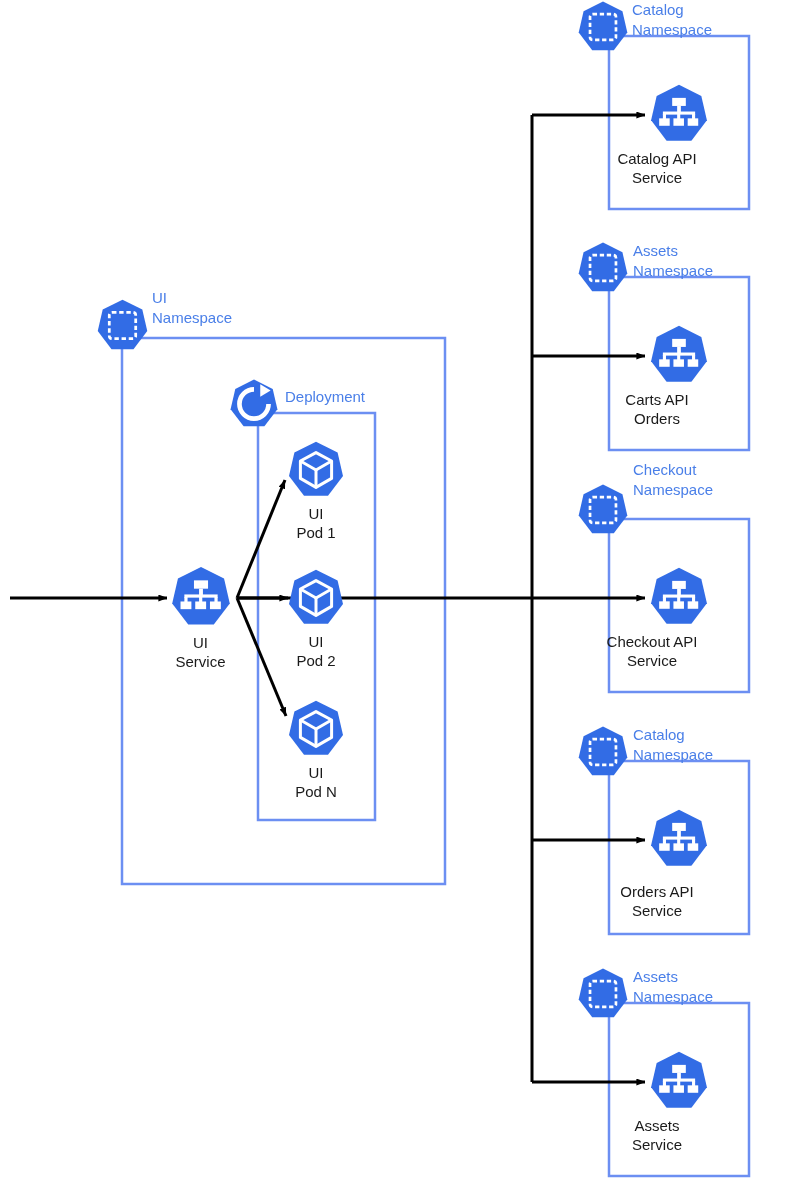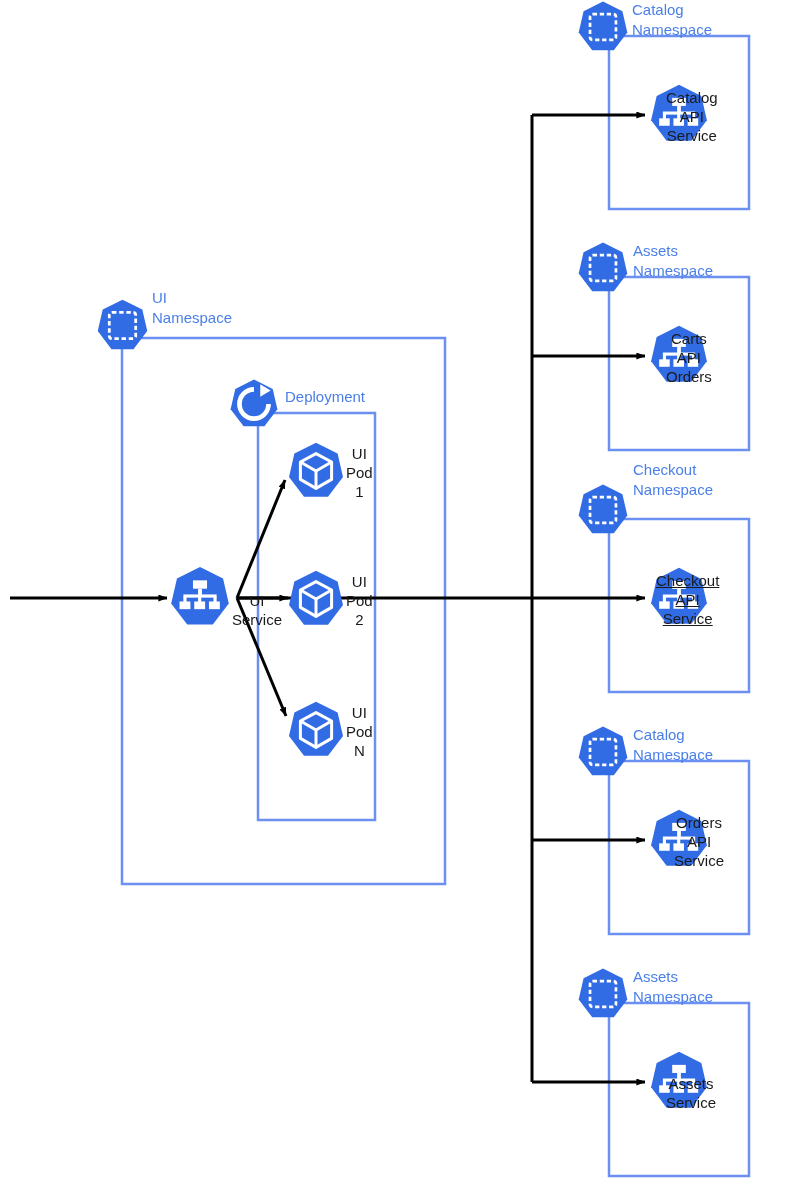--- a/index.html
+++ b/index.html
@@ -20,22 +20,22 @@
   .layer {
     position: absolute;
     left: 0;
     top: 0;
     width: 800px;
     height: 1178px;
   }
   .node {
     position: absolute;
     display: flex;
-    flex-direction: row;
-    align-items: flex-end;
+    flex-direction: column;
+    align-items: center;
   }
   .node-icon {
     display: block;
     line-height: 0;
   }
   .node-label {
     margin-top: 4px;
     text-align: center;
     color: #1a1a1a;
     font-size: 15px;
@@ -271,21 +271,21 @@
         <rect x="47" y="37" width="6" height="11" fill="#ffffff"></rect>
         <rect x="24" y="46" width="52" height="5" fill="#ffffff"></rect>
         <rect x="24" y="50" width="5" height="8" fill="#ffffff"></rect>
         <rect x="47" y="50" width="5" height="8" fill="#ffffff"></rect>
         <rect x="71" y="50" width="5" height="8" fill="#ffffff"></rect>
         <rect x="18" y="57" width="17" height="12" fill="#ffffff"></rect>
         <rect x="41" y="57" width="17" height="12" fill="#ffffff"></rect>
         <rect x="64" y="57" width="17" height="12" fill="#ffffff"></rect>
       </svg>
     </span>
-    <span class="node-label" style="width:170px; margin-left:-54px;text-decoration:underline;">Checkout API
+    <span class="node-label" style="width:170px; margin-left:-54px;">Checkout API
 Service</span>
   </div>
 
   <div class="ns-icon" style="left:576px; top:725px;">
     <svg width="54" height="54" viewBox="0 0 100 100" xmlns="http://www.w3.org/2000/svg">
       <polygon points="50,3 86,21 95,60 70,93 30,93 5,60 14,21" fill="#326ce5"></polygon>
       <rect x="26" y="26" width="48" height="48" rx="5" ry="5" fill="none" stroke="#ffffff" stroke-width="5" stroke-dasharray="8 5"></rect>
     </svg>
   </div>
   <div class="ns-label" style="left:633px; top:725px;">Catalog

